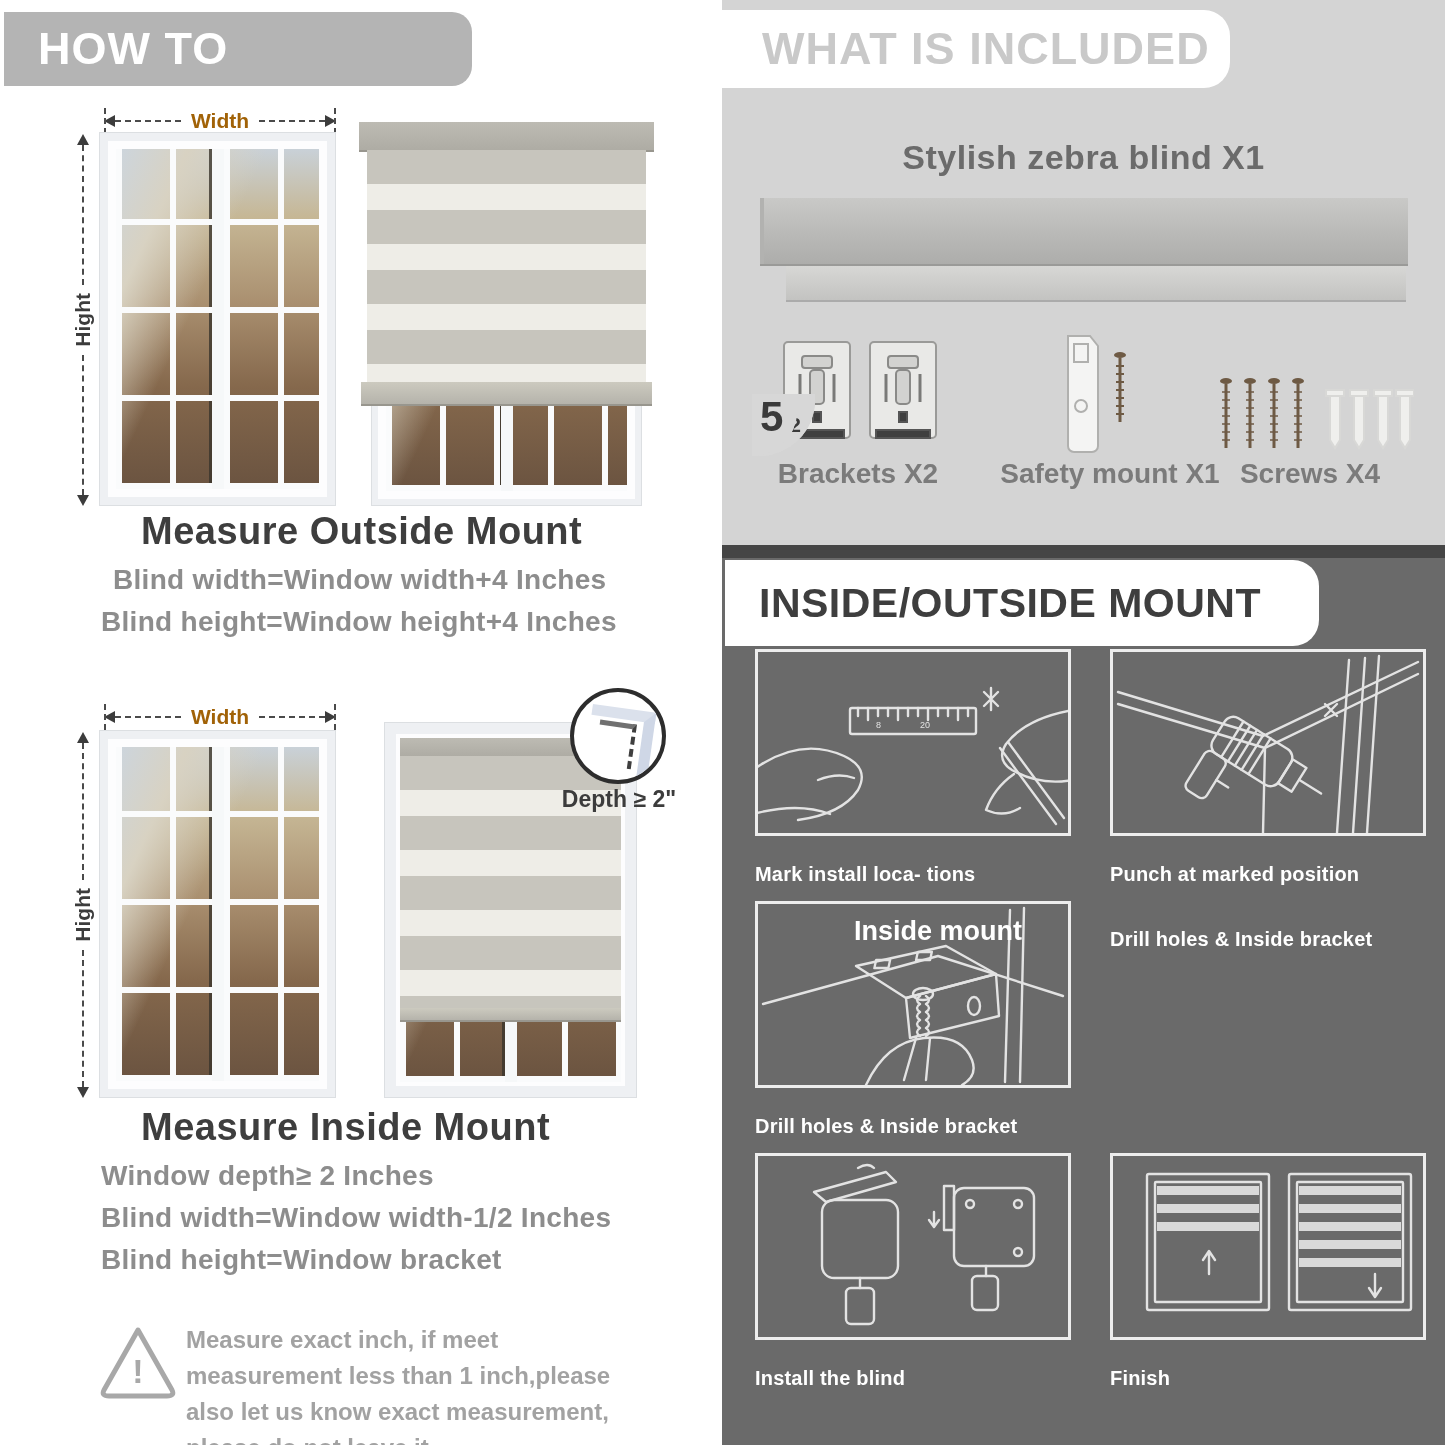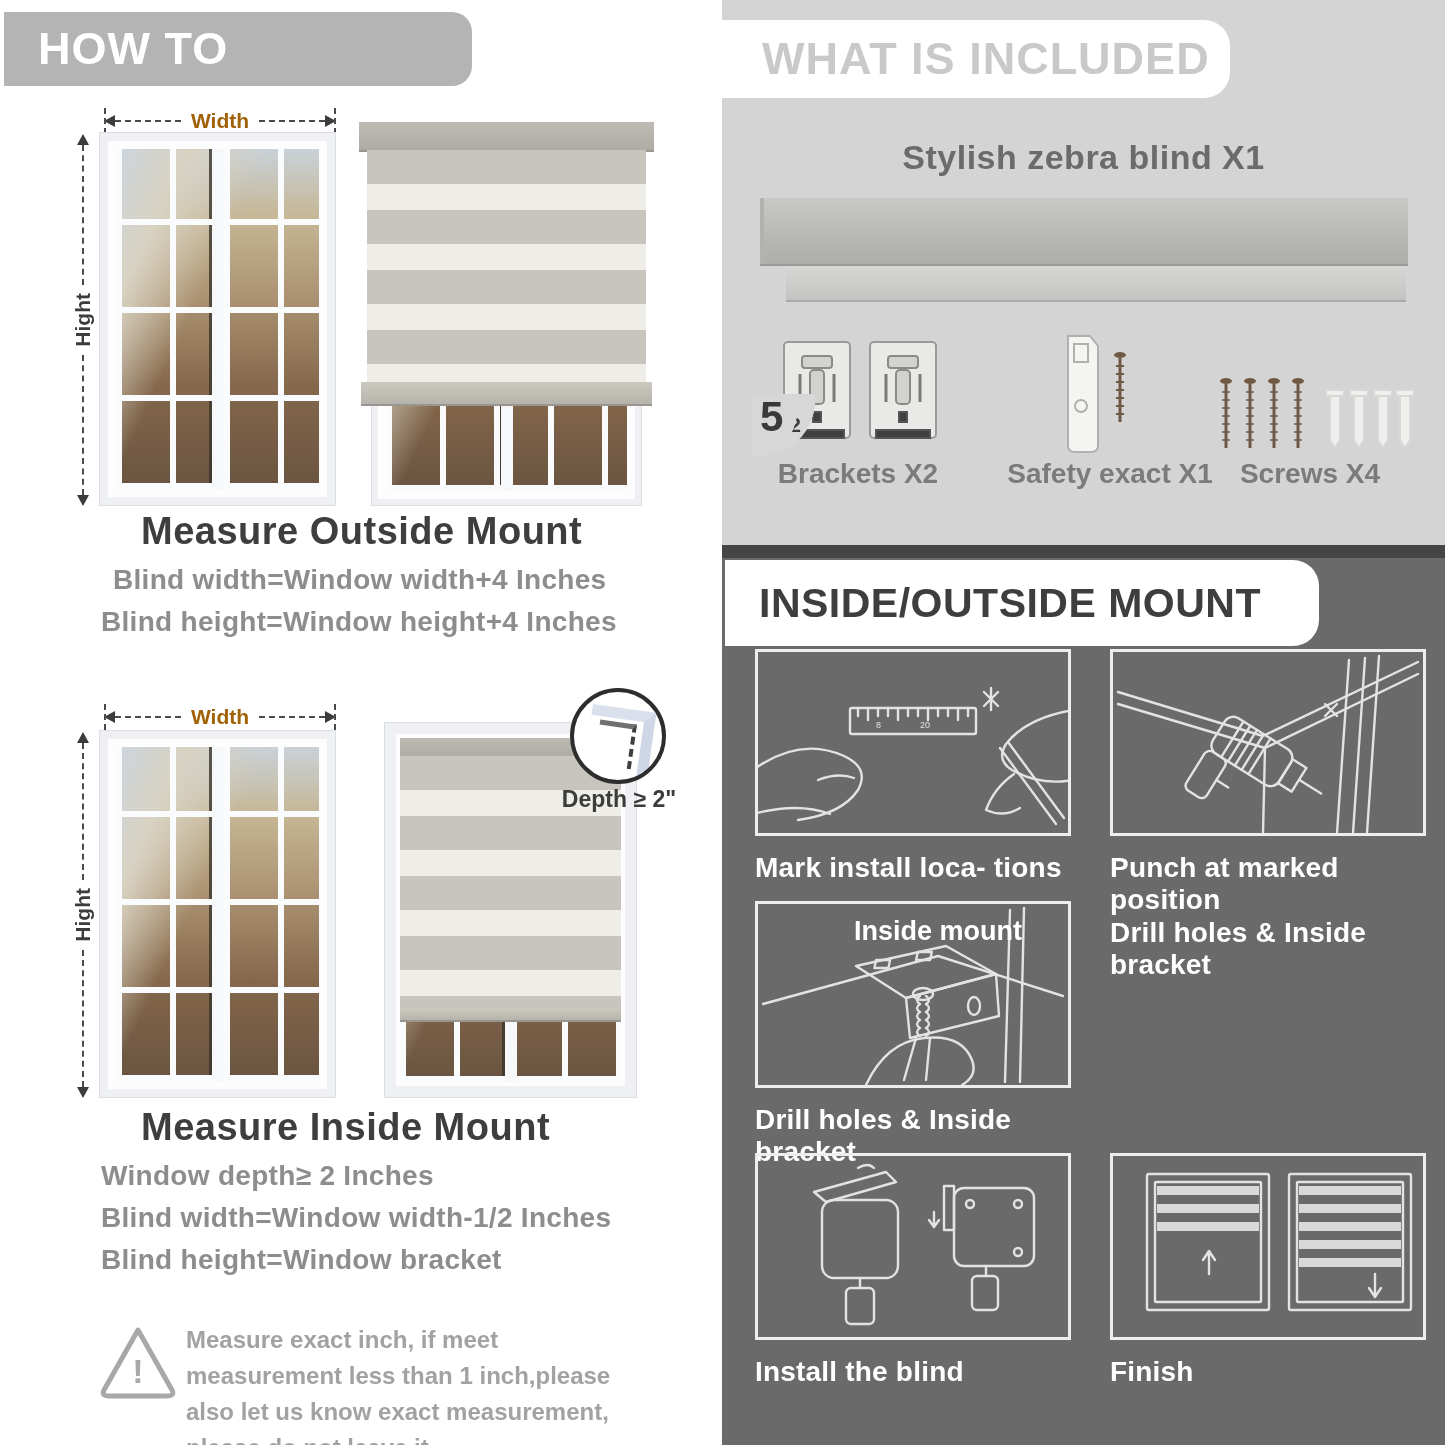--- a/index.html
+++ b/index.html
@@ -55,21 +55,21 @@
        border-top:11px solid #dbe1ec;border-right:11px solid #cfd7e6;transform:rotate(8deg);}
   .mag .corner-in{position:absolute;left:26%;top:34%;width:38%;height:46%;
        border-top:5px solid #707070;border-right:4px dashed #3f3f3f;transform:rotate(8deg);}
   .depth-lab{position:absolute;font-weight:bold;font-size:23px;color:#3c3c3c;}
 
   
   .warn-text{position:absolute;font-weight:bold;font-size:24px;color:#a2a2a2;line-height:1.5;}
 
   
   .right-col{position:absolute;left:722px;top:0;width:723px;height:1445px;background:#d4d4d4;}
-  .banner-right{position:absolute;left:0;top:20px;width:508px;height:78px;background:#fff;
+  .banner-right{position:absolute;left:0;top:10px;width:508px;height:78px;background:#fff;
     border-radius:0 26px 26px 0;color:#c9c9c9;font-weight:bold;font-size:45px;letter-spacing:1px;
     line-height:78px;padding-left:40px;box-sizing:border-box;}
   .stylish{position:absolute;left:0;top:138px;width:100%;text-align:center;font-weight:bold;
     font-size:34px;color:#6b6b6b;letter-spacing:.5px;}
   .blind-bar-top{position:absolute;left:38px;top:198px;width:648px;height:66px;
     background:linear-gradient(180deg,#c9c9c7 0%,#b9b9b7 55%,#adadab 100%);
     border-left:4px solid #b2b2b0;box-sizing:border-box;box-shadow:0 2px 0 #9a9a98;}
   .blind-bar-bot{position:absolute;left:64px;top:266px;width:620px;height:34px;
     background:linear-gradient(180deg,#d7d7d5,#c3c3c1);box-shadow:0 2px 0 #ababab;}
   .item-label{position:absolute;font-weight:bold;font-size:28px;color:#7b7b7b;text-align:center;}
@@ -81,21 +81,21 @@
     border-radius:0 26px 26px 0;color:#3e3e3e;font-weight:bold;font-size:41px;letter-spacing:.5px;
     line-height:86px;padding-left:34px;box-sizing:border-box;}
   .steps{position:absolute;left:33px;top:104px;display:grid;
     grid-template-columns:316px 316px;column-gap:39px;grid-auto-rows:252px;}
   .panel{position:relative;height:187px;border:3px solid #ededed;box-sizing:border-box;}
   .badge{position:absolute;left:-3px;top:-3px;height:60px;background:#d7d7d7;
     border-radius:0 0 56px 0;display:flex;align-items:flex-start;padding:2px 14px 0 8px;}
   .badge .num{font-weight:bold;font-size:42px;color:#3a3a3a;line-height:1;}
   .badge .subnum{font-weight:bold;font-size:21px;color:#3a3a3a;line-height:1;margin-top:18px;}
   .ptitle{position:absolute;left:96px;top:12px;font-weight:bold;font-size:27px;color:#fff;}
-  .caption{margin-top:16px;font-weight:bold;font-size:28px;color:#fff;letter-spacing:.2px;}
+  .caption{margin-top:27px;font-weight:bold;font-size:20px;color:#fff;letter-spacing:.2px;}
   .art{position:absolute;inset:0;width:100%;height:100%;}
   .art path,.art line,.art rect,.art circle,.art ellipse,.art polyline
       {fill:none;stroke:#e3e3e3;stroke-width:2.4;stroke-linecap:round;stroke-linejoin:round;}
   .art .fillband{fill:#d9d9d9;stroke:none;}
   .art text{fill:#e3e3e3;stroke:none;font-family:"Liberation Sans",sans-serif;}
 </style>
 </head>
 <body>
 
 <div id="root">
@@ -256,21 +256,21 @@
         <path d="M14 6 h22 l8 10 v100 a6 6 0 0 1 -6 6 h-18 a6 6 0 0 1 -6 -6 Z"></path>
         <path d="M20 14 h14 v18 h-14 Z"></path>
       </g>
       <circle cx="27" cy="76" r="6" fill="none" stroke="#b0b0ae" stroke-width="2"></circle>
       <g stroke="#6e5a44" stroke-width="3" fill="none">
         <line x1="66" y1="28" x2="66" y2="92"></line>
         <path d="M62 36 h8 M62 44 h8 M62 52 h8 M62 60 h8 M62 68 h8 M62 76 h8 M62 84 h8" stroke-width="2"></path>
       </g>
       <ellipse cx="66" cy="25" rx="6" ry="3" fill="#6e5a44" stroke="none"></ellipse>
     </svg>
-    <div class="item-label" style="left:258px;top:458px;width:260px;">Safety exact X1</div>
+    <div class="item-label" style="left:258px;top:458px;width:260px;">Safety mount X1</div>
 
     <svg class="abs" style="left:492px;top:372px;" width="200" height="84" viewBox="0 0 200 84">
       <g stroke="#6e5a44" stroke-width="3" fill="none">
         <line x1="12" y1="12" x2="12" y2="76"></line>
           <line x1="36" y1="12" x2="36" y2="76"></line>
         <line x1="60" y1="12" x2="60" y2="76"></line>
           <line x1="84" y1="12" x2="84" y2="76"></line>
       </g>
       <g stroke="#6e5a44" stroke-width="1.6" fill="none">
         <path d="M8 20 h8 M8 28 h8 M8 36 h8 M8 44 h8 M8 52 h8 M8 60 h8 M8 68 h8"></path>

